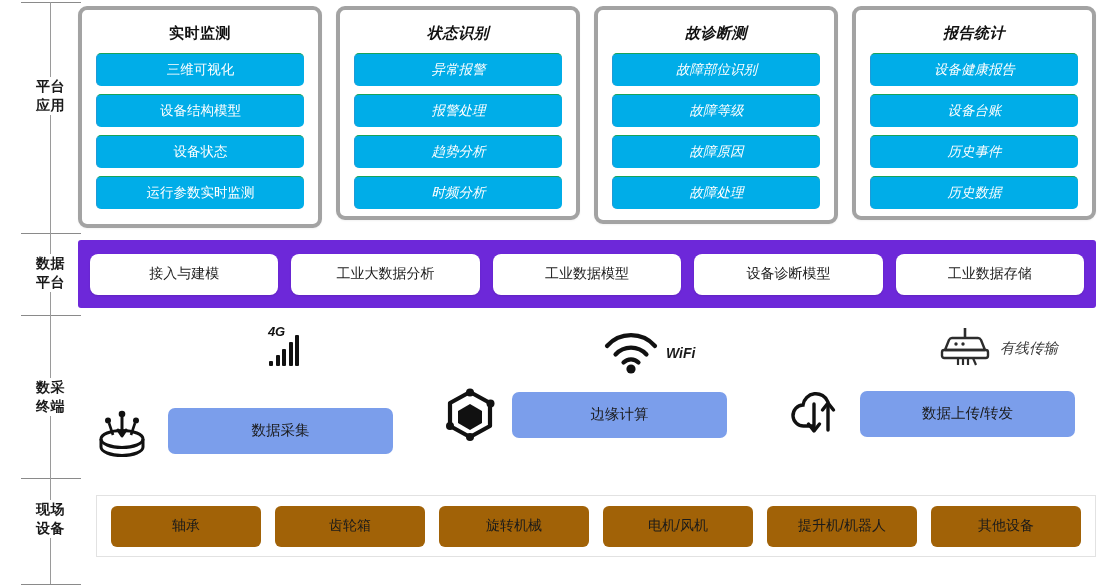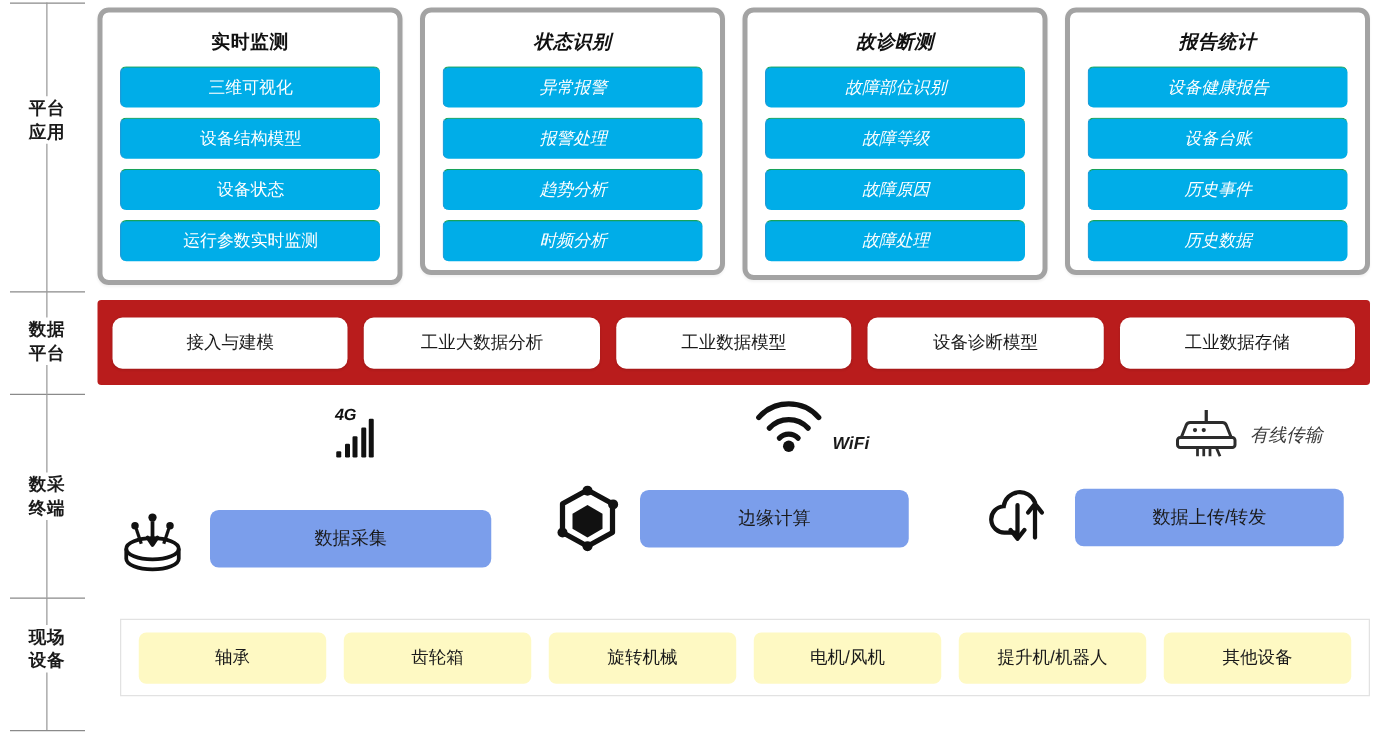--- a/index.html
+++ b/index.html
@@ -5,21 +5,21 @@
   html,body{margin:0;padding:0;}
   body{
     width:1102px;height:586px;
     background:#ffffff;
     font-family:"Liberation Sans","DejaVu Sans",sans-serif;
     overflow:hidden;
     position:relative;
   }
 
   
-  .rail{position:absolute;left:0;top:0;width:75px;height:586px;}
+  .rail{position:absolute;left:13px;top:0;width:75px;height:586px;}
   .rail-divider{position:absolute;left:8px;width:60px;height:1px;background:#8a8a8a;}
   .rail-vline{position:absolute;left:37px;width:1px;background:#9a9a9a;}
   .rail-label{
     position:absolute;left:0;width:75px;
     text-align:center;
     font-size:14px;font-weight:bold;color:#1a1a1a;
     line-height:19px;letter-spacing:.5px;
     background:#ffffff;
   }
   .rail-label span{display:block;}
@@ -55,21 +55,21 @@
     border-top:1px solid #17a35a;
     border-left:1px solid #1e9ad6;
     box-sizing:border-box;
     line-height:15px;
   }
   .app-item:last-child{margin-bottom:0;}
 
   
   .dp-bar{
     position:absolute;left:78px;top:240px;width:1018px;height:68px;
-    background:#b91c1c;border-radius:3px;
+    background:#6d28d9;border-radius:3px;
     display:flex;align-items:center;justify-content:space-between;
     padding:0 12px;box-sizing:border-box;gap:13px;
   }
   .dp-item{
     flex:1;
     background:#ffffff;
     border-radius:8px;
     text-align:center;
     font-size:14px;color:#1b1b1b;
     padding:11px 0 12px 0;
@@ -101,21 +101,21 @@
 
   
   .field-box{
     position:absolute;left:96px;top:495px;width:1000px;height:62px;
     border:1px solid #e2e2e2;background:#ffffff;
     display:flex;align-items:center;justify-content:space-between;
     padding:0 14px;box-sizing:border-box;gap:14px;
   }
   .field-chip{
     flex:1;
-    background:#fef9c3;color:#1a1a1a;
+    background:#a16207;color:#1a1a1a;
     font-size:14px;text-align:center;
     border-radius:6px;
     padding:11px 0 12px 0;
   }
 
   svg{display:block;}
 </style>
 </head>
 <body>
 
@@ -201,21 +201,21 @@
       <div class="bars">
         <i style="height:5px;"></i>
         <i style="height:11px;"></i>
         <i style="height:17px;"></i>
         <i style="height:24px;"></i>
         <i style="height:31px;"></i>
       </div>
     </div>
   </div>
 
-  <div class="net-cell" style="left:525px;top:0;align-items:flex-end;">
+  <div class="net-cell" style="left:525px;top:12px;">
     <span>
       <svg width="56" height="42" viewBox="0 0 56 42">
         <path d="M4 14 A32 32 0 0 1 52 14" fill="none" stroke="#111" stroke-width="4.2" stroke-linecap="round"></path>
         <path d="M12.5 22.5 A21 21 0 0 1 43.5 22.5" fill="none" stroke="#111" stroke-width="4.2" stroke-linecap="round"></path>
         <path d="M20.5 30.5 A10.5 10.5 0 0 1 35.5 30.5" fill="none" stroke="#111" stroke-width="4.2" stroke-linecap="round"></path>
         <circle cx="28" cy="37" r="4.6" fill="#111"></circle>
       </svg>
     </span>
     <span class="net-label">WiFi</span>
   </div>

